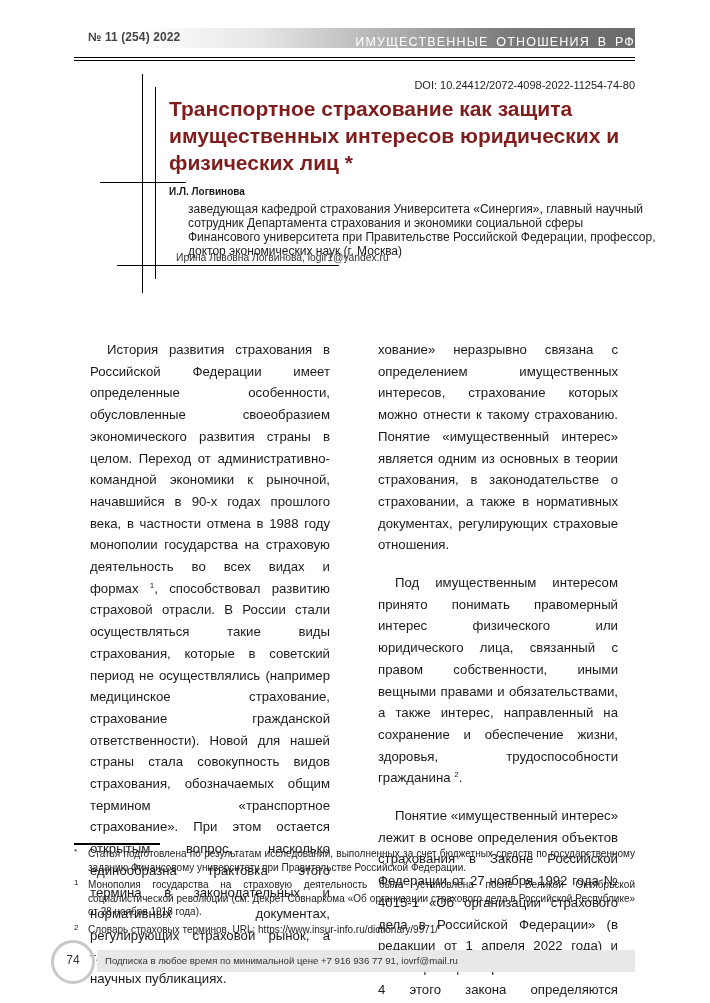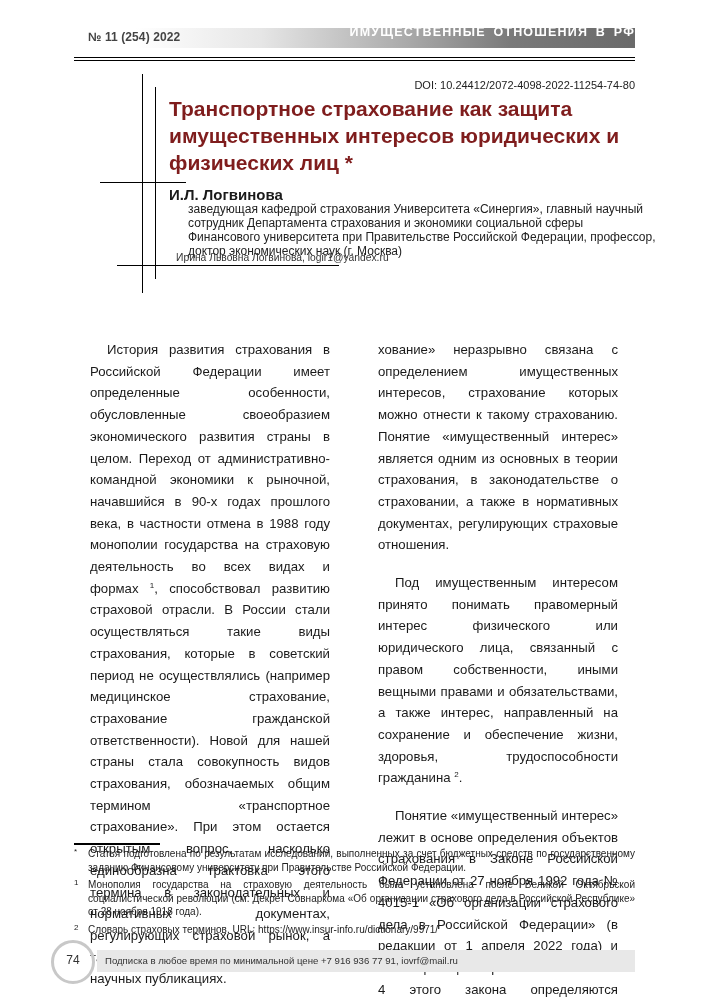--- a/index.html
+++ b/index.html
@@ -1,27 +1,27 @@
 <!DOCTYPE html>
 <html><head>
 <meta charset="utf-8">
 <style>
   html, body { margin:0; padding:0; background:#fff; }
   body { width:710px; height:1003px; position:relative; overflow:hidden; font-family:"Liberation Sans", sans-serif; color:#1a1a1a; }
   .abs { position:absolute; }
   .hdr-left { left:40px; top:30px; font-size:12px; font-weight:bold; color:#444; letter-spacing:0.1px;padding-left:48px; }
   .hdr-bar { left:136px; top:28px; width:499px; height:20px; background:linear-gradient(to right, #ffffff 0%, #e6e6e6 25%, #a8a8a8 55%, #7a7a7a 75%, #6a6a6a 100%); }
-  .hdr-title { right:75px; top:25px; font-size:12.5px; font-weight:bold; color:#fff; letter-spacing:1.2px; word-spacing:3px;padding-left:7px; }
+  .hdr-title { right:75px; top:35px; font-size:12.5px; font-weight:normal; color:#fff; letter-spacing:1.2px; word-spacing:3px;padding-left:7px; }
   .dbl1 { left:74px; top:57px; width:561px; height:1px; background:#000; }
   .dbl2 { left:74px; top:60px; width:561px; height:1px; background:#000; }
   .vline { width:1px; background:#000; }
   .hline { height:1px; background:#000; }
   .doi { right:75px; top:79px; font-size:11px; color:#222;margin-left:21px; }
   .title { left:169px; top:95px; width:470px; font-size:21px; font-weight:bold; line-height:27px; color:#7f1d1d; }
-  .author { left:169px; top:186px; font-size:15px; font-weight:bold; }
+  .author { left:169px; top:186px; font-size:10px; font-weight:bold; }
   .affil { left:152px; top:202px; width:470px; font-size:12px; line-height:14px; color:#222;margin-left:36px; }
   .contact { left:169px; top:252px; font-size:10.3px; color:#333;margin-left:7px; }
   .col { position:absolute; top:323px; width:272px; font-size:13.2px; line-height:21.7px; text-align:justify; color:#1a1a1a; }
   .col p { margin:16px; }
   .col .ind { text-indent:17px; }
   .col-l { left:74px; }
   .col-r { left:362px; }
   .sec-head { font-weight:bold; text-align:center; font-size:13px; line-height:21px; margin:18px 0 16px 0 !important; }
   .fn-sep { left:74px; top:843px; width:86px; height:2px; background:#000; }
   .fns { left:74px; top:847px; width:561px; font-size:10px; line-height:13.6px; color:#222; }

